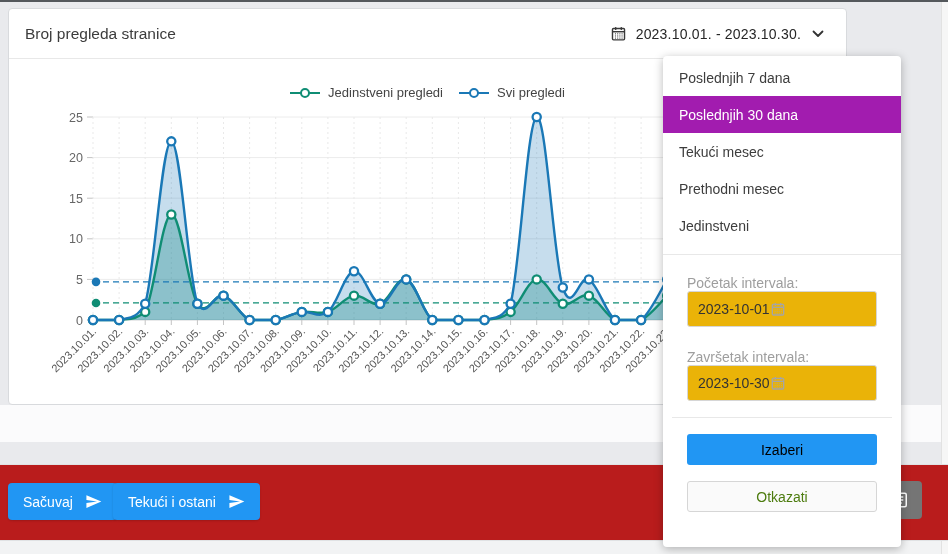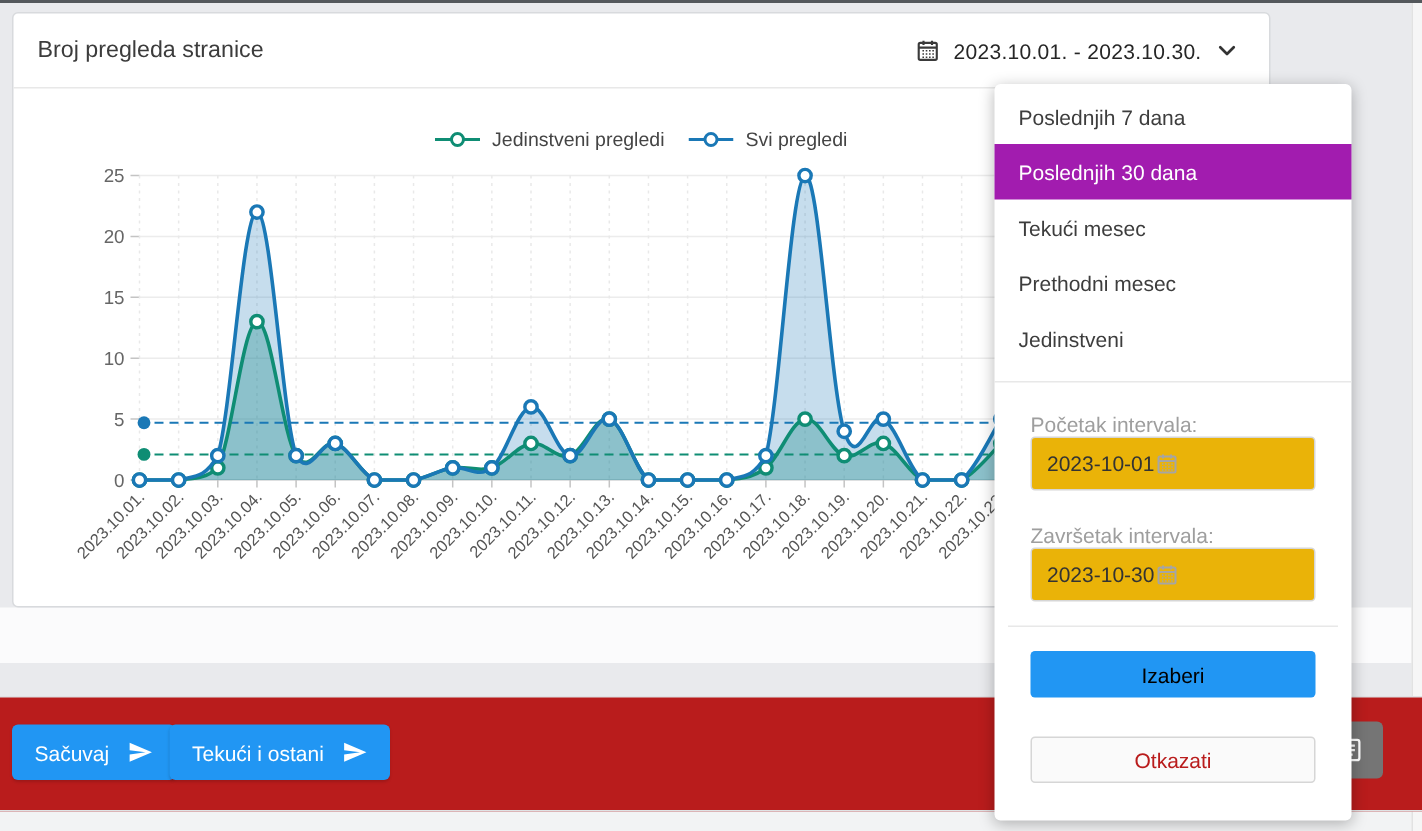--- a/index.html
+++ b/index.html
@@ -50,21 +50,21 @@
   .dd-label{margin-top:20px;font-size:14px;color:#9e9e9e;}
   .dd-input{margin-top:0;height:36px;border:1px solid #d6d6d6;border-radius:3px;
     display:flex;align-items:center;padding:0 10px;
     font-size:14px;color:#333;cursor:text;background:#eab308;}
   .dd-input .cal2{color:#a5a5a5;cursor:pointer;}
   .dd-label2{margin-top:22px;}
   .dd-div2{margin-top:16px;margin-left:-15px;margin-right:-15px;}
   .dd-btn{width:100%;height:31px;border-radius:3px;font-size:14px;display:flex;align-items:center;
     justify-content:center;cursor:pointer;font-family:"Liberation Sans",sans-serif;}
   .dd-choose{margin-top:16px;background:#2196f3;color:#000000;border:none;}
-  .dd-cancel{margin-top:26px;background:#fafafa;color:#b91c1c;border:1px solid #d6d6d6;}
+  .dd-cancel{margin-top:16px;background:#fafafa;color:#4d7c0f;border:1px solid #d6d6d6;}
 </style>
 </head>
 <body>
 
 <div class="topline"></div>
 <div class="strip-mid"></div>
 <div class="strip-bottom"></div>
 
 <div class="card">
   <div class="card-header">

